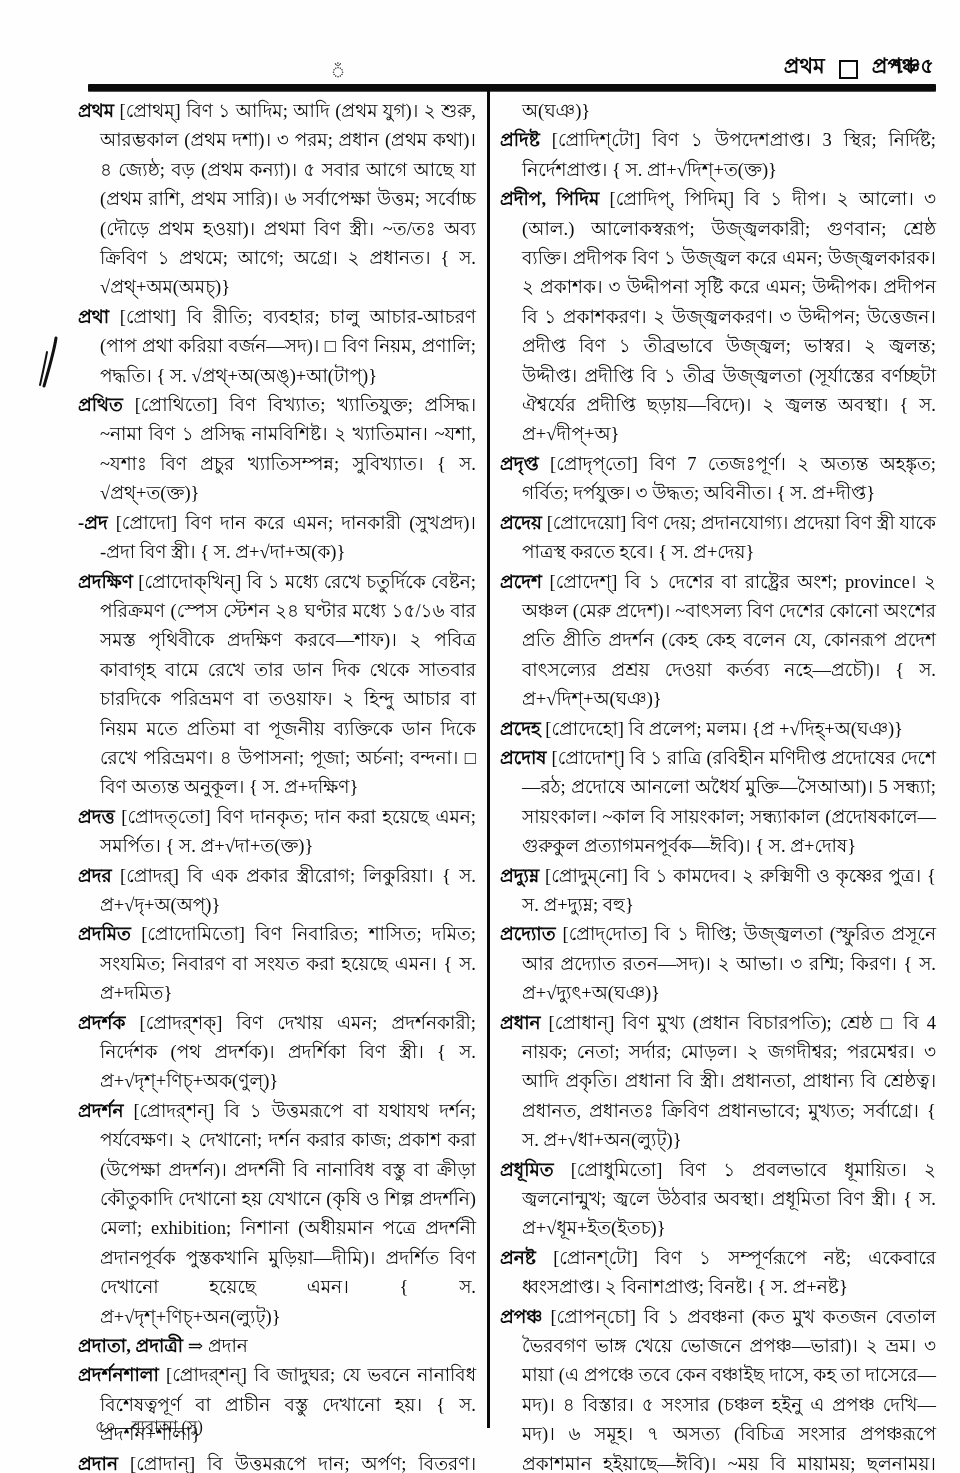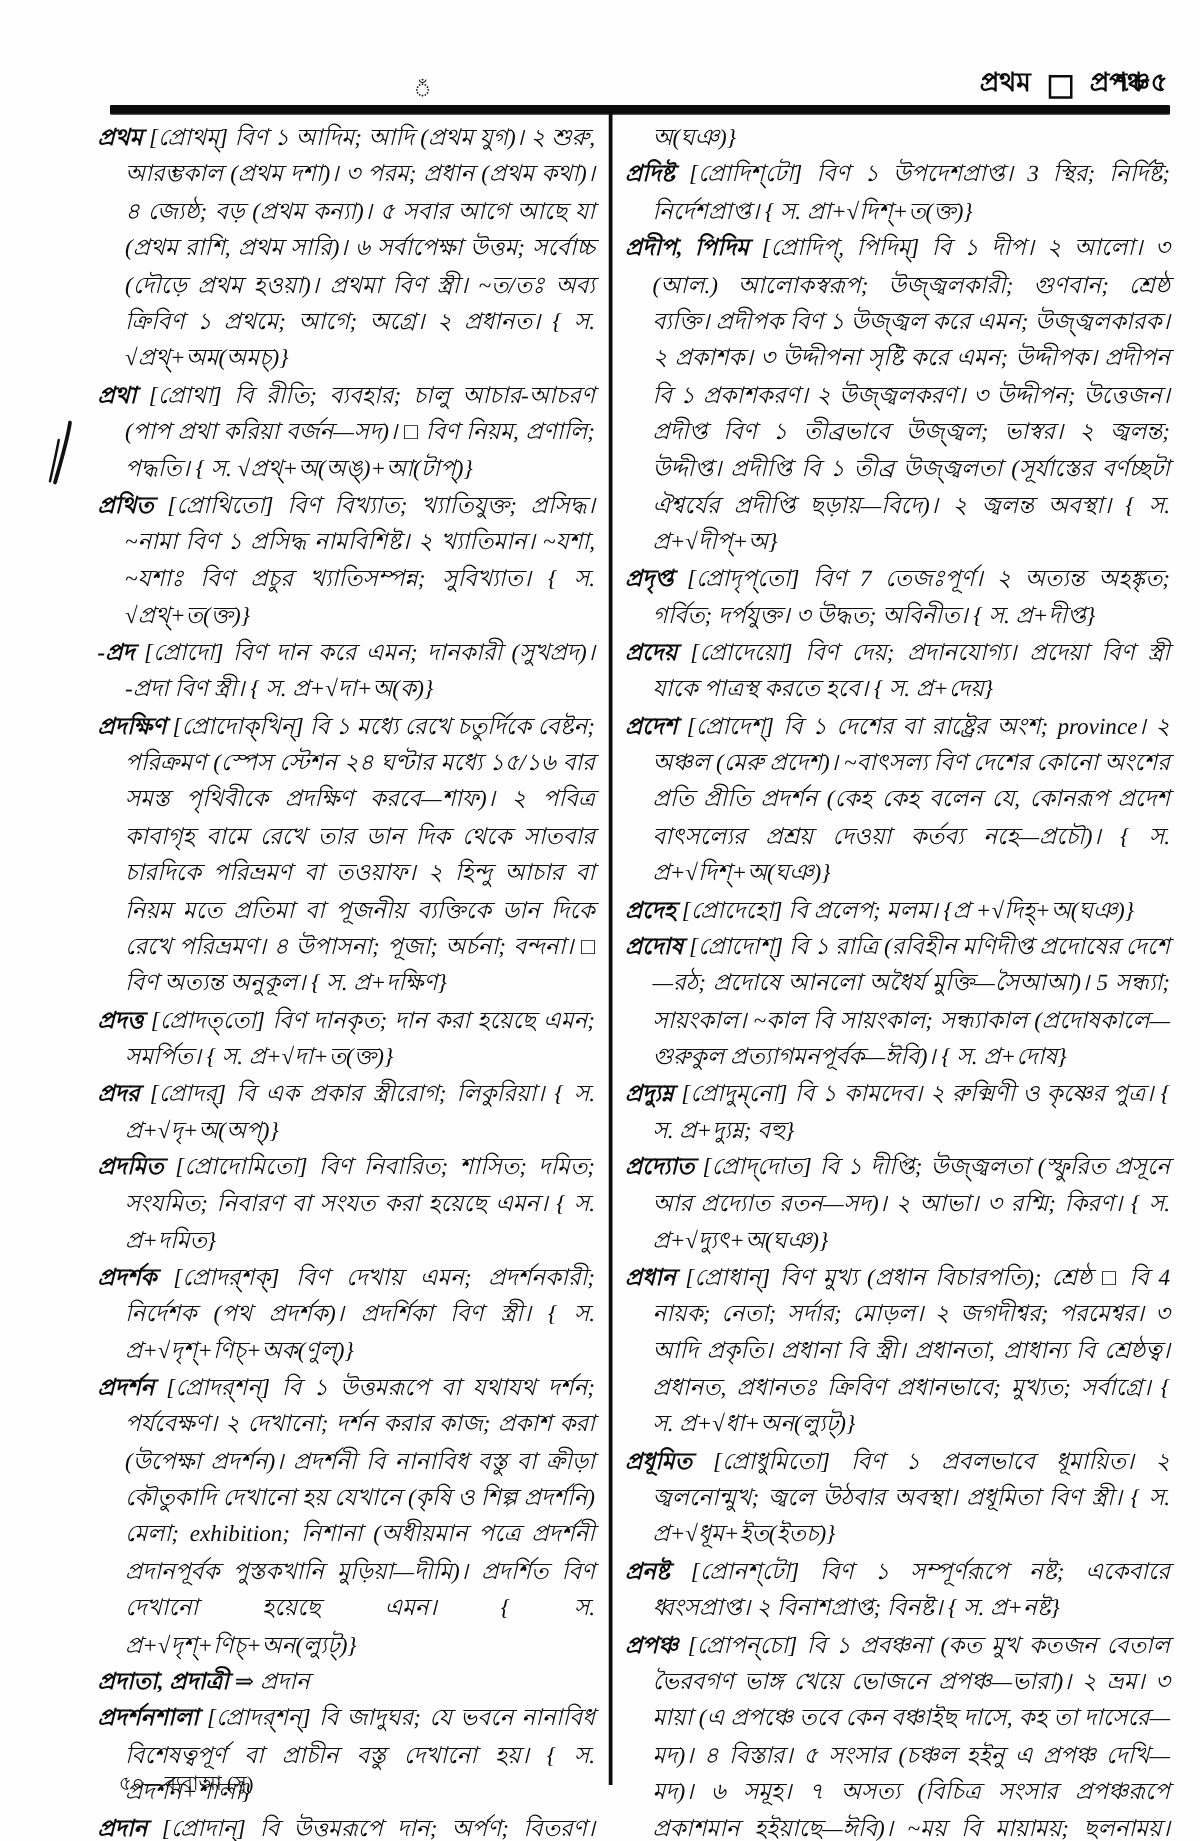--- a/index.html
+++ b/index.html
@@ -99,21 +99,20 @@
     top: 90px;
     left: 487px;
     width: 3px;
     height: 1338px;
     background: #0b0b0b;
   }
   .entry {
     margin: 0;
     padding-left: 22px;
     text-indent: -22px;
-    font-style: italic;
   }
   .entry .hw { font-weight: bold; }
   .entry.continuation { padding-left: 22px; text-indent: 0; }
   
   .printers-signature {
     position: absolute;
     left: 95px;
     top: 1414px;
     font-size: 16px;
   }

